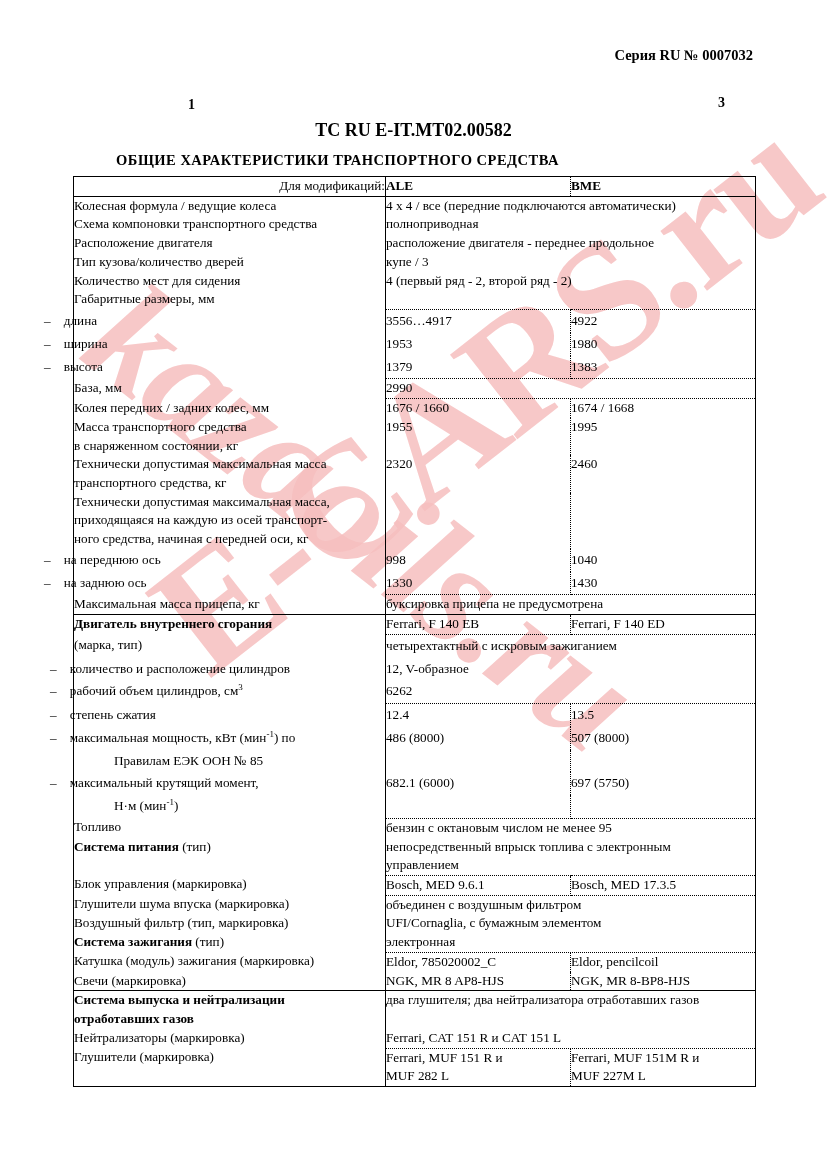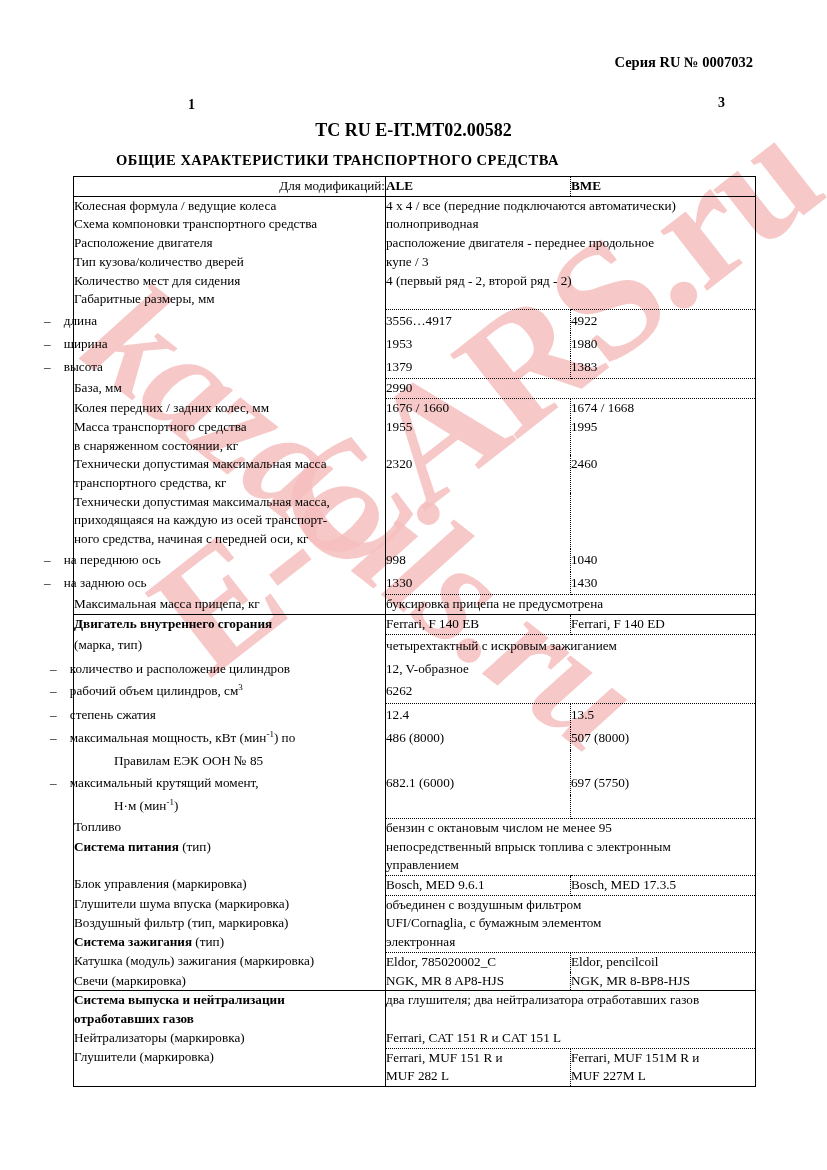--- a/index.html
+++ b/index.html
@@ -51,21 +51,21 @@
   
   #page {
     position: relative;
     z-index: 10;
     width: 827px;
     height: 1170px;
   }
 
   .serial {
     position: absolute;
-    top: 54px;
+    top: 47px;
     right: 74px;
     font-size: 14.5px;
     font-weight: bold;
   }
   .pg-left {
     position: absolute;
     top: 97px;
     left: 188px;
     font-size: 14px;
     font-weight: bold;

